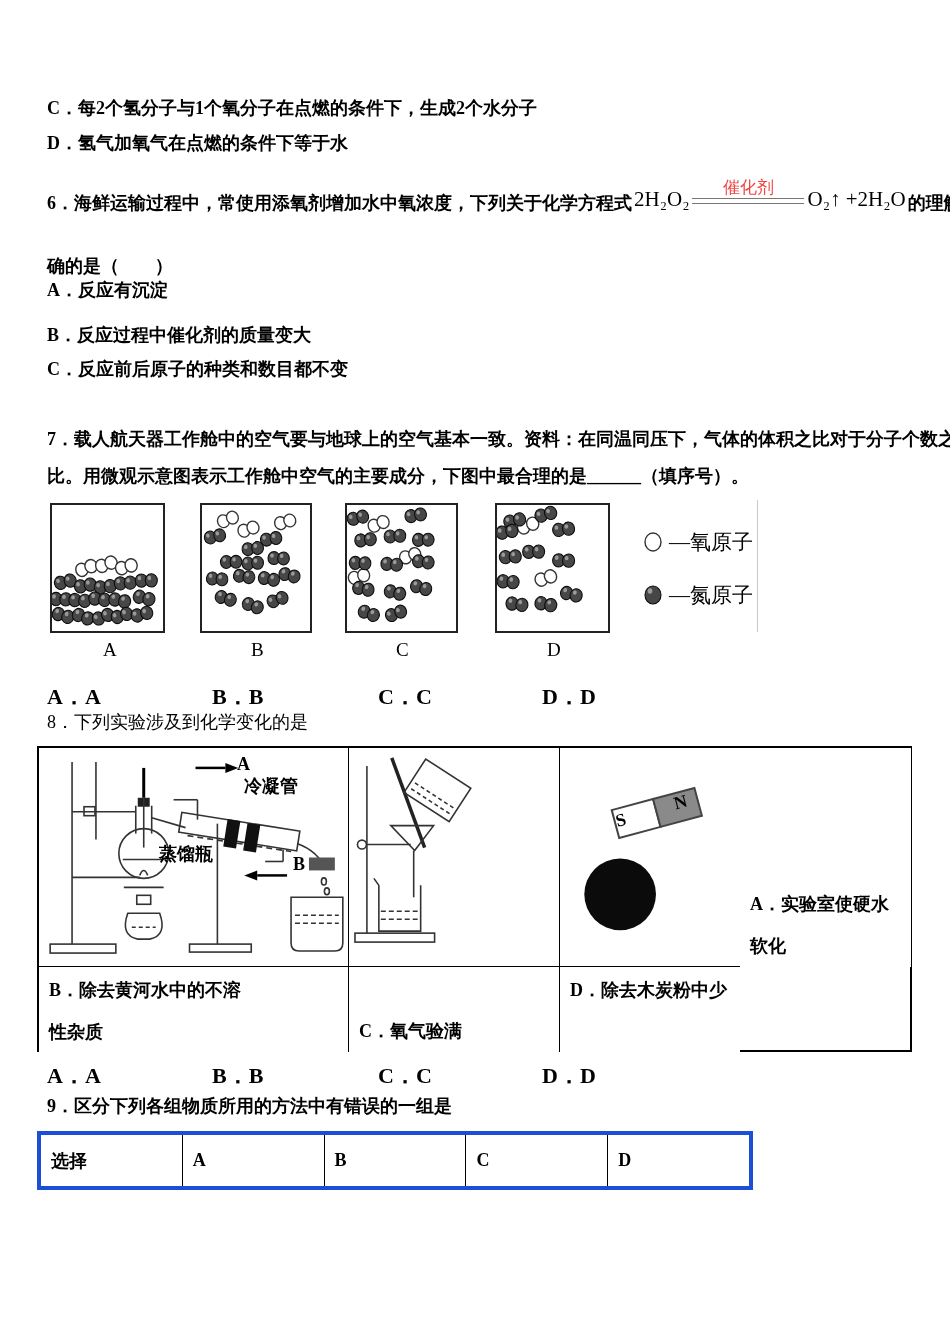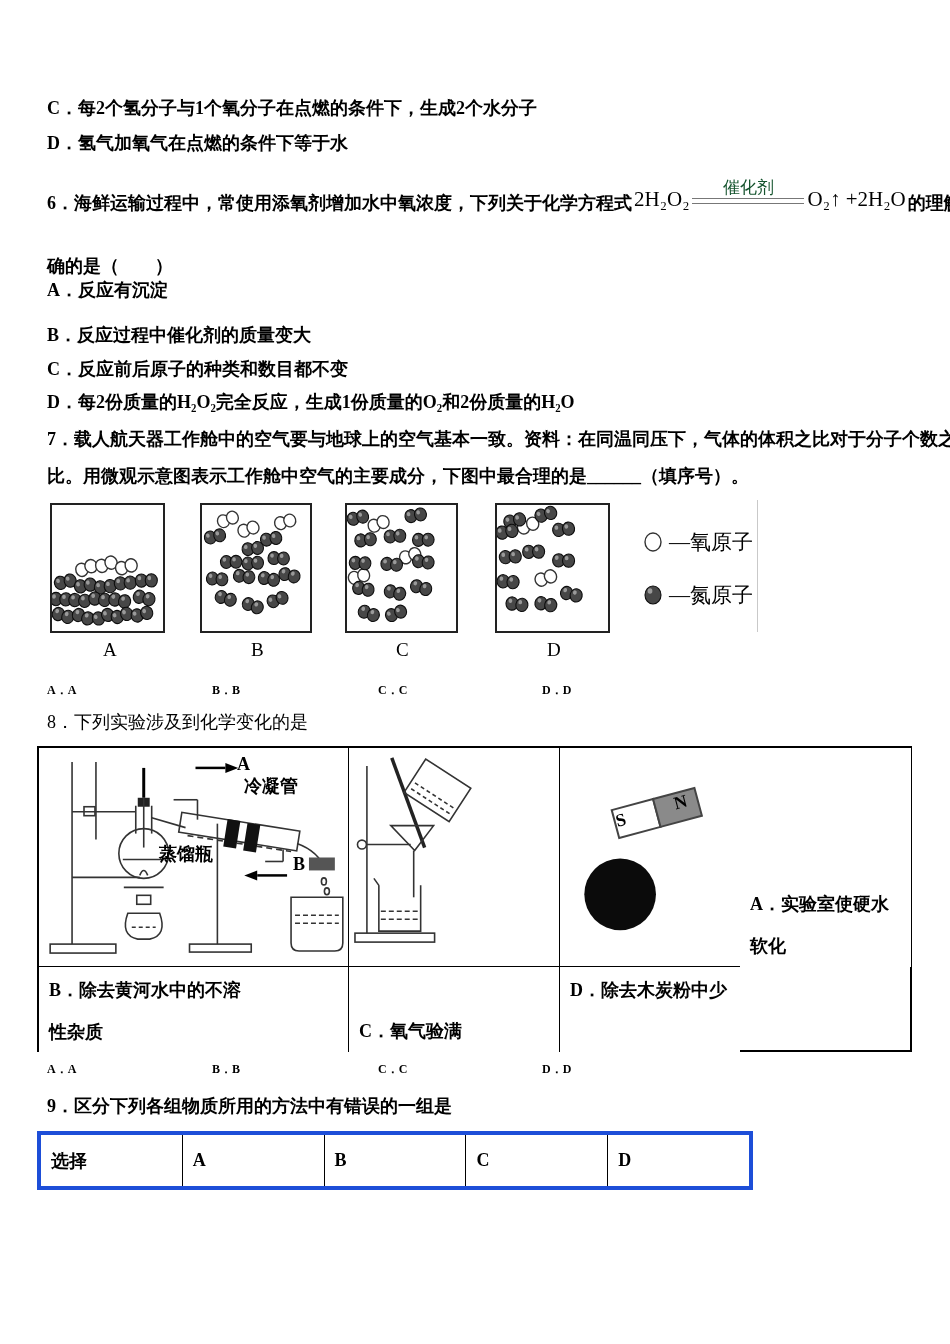--- a/index.html
+++ b/index.html
@@ -5,29 +5,29 @@
   html,body{margin:0;padding:0;background:#ffffff;}
   .page{position:relative;width:950px;height:1344px;background:#fff;
         font-family:"Liberation Serif","DejaVu Serif",serif;color:#000;overflow:hidden;}
   .tline{position:absolute;left:47px;font-size:18px;font-weight:bold;line-height:23px;white-space:nowrap;}
   .plain{font-weight:normal;}
   
   .q6row{position:absolute;left:47px;top:160px;height:54px;display:flex;align-items:flex-end;white-space:nowrap;}
   .q6row .zh{font-size:18px;font-weight:bold;line-height:22px;}
   .eq{display:inline-flex;align-items:flex-end;font-size:21px;font-weight:normal;margin:0 2px;transform:translateY(-2px);}
   .cat{display:inline-flex;flex-direction:column;align-items:center;margin:0 3px;}
-  .cat-text{font-size:17px;line-height:1.15;color:#14532d;}
+  .cat-text{font-size:17px;line-height:1.15;color:#ef4444;}
   .cat-line{width:112px;height:4px;border-top:1.5px solid #777;border-bottom:1.5px solid #777;margin-bottom:8px;}
   
   .molbox{position:absolute;top:503px;height:130px;border:2px solid #222;background:#fff;box-sizing:border-box;}
   .molbox svg{width:100%;height:100%;display:block;}
   .boxlabel{position:absolute;top:639px;font-size:19px;font-weight:normal;letter-spacing:1px;}
   .legend-row{position:absolute;display:flex;align-items:center;gap:6px;font-size:21px;font-weight:normal;}
   .vline{position:absolute;width:1px;background:#c9c9c9;}
-  .ansrow span{position:absolute;font-size:12px;font-weight:bold;}
+  .ansrow span{position:absolute;font-size:22px;font-weight:bold;}
   
   .extable{position:absolute;left:37px;top:746px;width:875px;height:306px;border:2px solid #000;box-sizing:border-box;
            display:grid;grid-template-columns:310px 211px 180px 172px;grid-template-rows:219px 85px;}
   .excell{border-right:1.5px solid #000;border-bottom:1.5px solid #000;position:relative;box-sizing:border-box;overflow:hidden;background:#fff;}
   .excell.last{border-right:none;}
   .excell.brow{border-bottom:none;}
   .cap{font-size:18px;font-weight:bold;line-height:42px;padding:2px 8px 0 10px;}
   .capcenter{display:flex;align-items:flex-end;}
   .diag-label{position:absolute;font-size:18px;font-weight:bold;white-space:nowrap;}
   .diag-label.sm{font-size:16px;}
@@ -58,21 +58,20 @@
         <span class="cat-line"></span>
       </span>
       <span>O₂↑ +2H₂O</span>
     </span>
     <span class="zh">的理解正</span>
   </div>
   <div class="tline" style="top:255px">确的是（　　）</div>
   <div class="tline" style="top:279px">A．反应有沉淀</div>
   <div class="tline" style="top:324px">B．反应过程中催化剂的质量变大</div>
   <div class="tline" style="top:358px">C．反应前后原子的种类和数目都不变</div>
-  <div class="tline" style="top:391px">D．每2份质量的H₂O₂完全反应，生成1份质量的O₂和2份质量的H₂O</div>
 
   <div class="tline" style="top:428px">7．载人航天器工作舱中的空气要与地球上的空气基本一致。资料：在同温同压下，气体的体积之比对于分子个数之</div>
   <div class="tline" style="top:465px">
     <span>比。用微观示意图表示工作舱中空气的主要成分，下图中最合理的是</span><span>______</span><span>（填序号）。</span>
   </div>
 
   <div class="molbox" style="left:50px;width:115px">
       <svg viewBox="0 0 112 126">
         <g transform="translate(34.72,63) rotate(-22)">
           <ellipse cx="-5" cy="0" rx="6.1" ry="6.7" class="mol-o"></ellipse>

